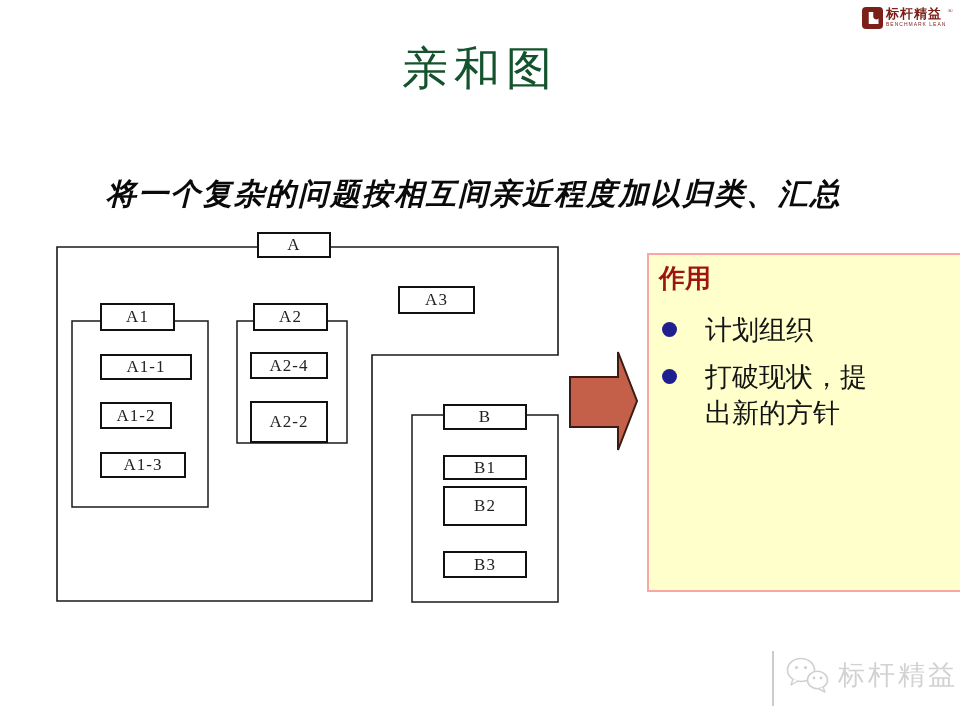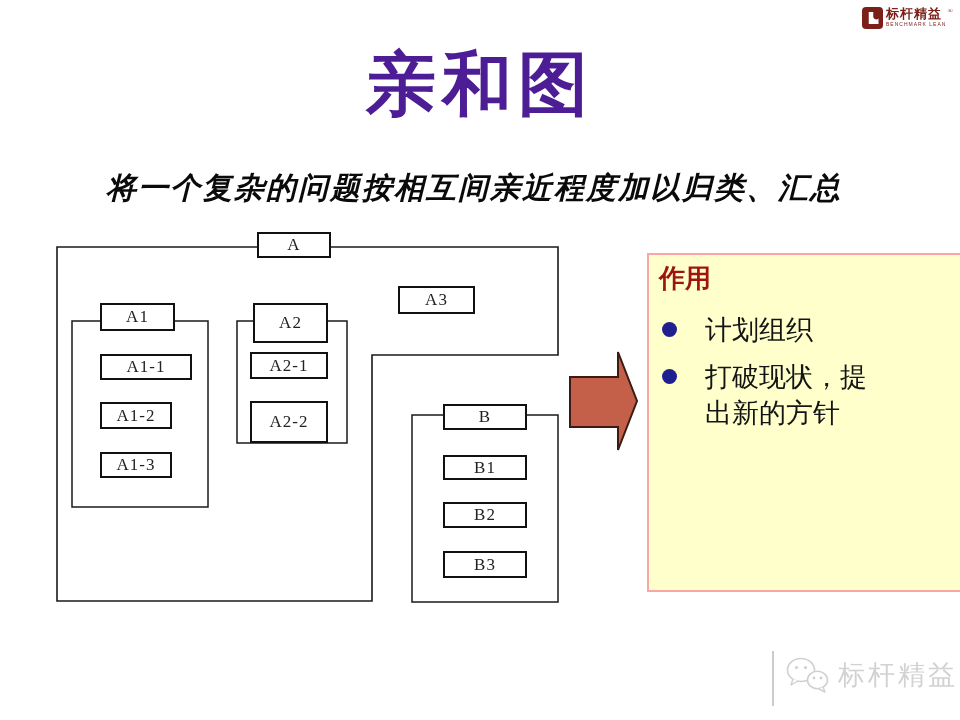--- a/index.html
+++ b/index.html
@@ -1,24 +1,24 @@
 <!DOCTYPE html>
 <html><head>
 <meta charset="utf-8">
 <style>
   html,body{margin:0;padding:0;background:#ffffff;}
   .slide{position:relative;width:960px;height:720px;background:#ffffff;overflow:hidden;
          font-family:"Liberation Serif","DejaVu Serif",serif;}
 
   
   .title{position:absolute;left:0;top:38px;width:960px;text-align:center;
-         font-size:70px;letter-spacing:6px;color:#4c1d95;font-weight:700;}
+         font-size:46px;letter-spacing:6px;color:#14532d;font-weight:400;}
 
   
-  .subtitle{position:absolute;left:106px;top:168px;width:780px;
+  .subtitle{position:absolute;left:106px;top:174px;width:780px;
             font-size:30px;font-weight:700;font-style:italic;letter-spacing:2px;color:#0a0a0a;
             font-family:"DejaVu Serif","Liberation Serif",serif;}
 
   
   .lines{position:absolute;left:0;top:0;z-index:1;}
   .dbox{position:absolute;z-index:2;box-sizing:border-box;background:#ffffff;
         border:2px solid #111111;display:flex;align-items:center;justify-content:center;
         font-size:17px;letter-spacing:1px;color:#222222;
         font-family:"Liberation Serif","DejaVu Serif",serif;}
 
@@ -74,30 +74,30 @@
   <svg class="lines" width="960" height="720" viewBox="0 0 960 720">
     <polygon points="57,247 558,247 558,355 372,355 372,601 57,601" fill="none" stroke="#1a1a1a" stroke-width="1.6"></polygon>
     <rect x="72" y="321" width="136" height="186" fill="none" stroke="#1a1a1a" stroke-width="1.5"></rect>
     <rect x="237" y="321" width="110" height="122" fill="none" stroke="#1a1a1a" stroke-width="1.5"></rect>
     <rect x="412" y="415" width="146" height="187" fill="none" stroke="#1a1a1a" stroke-width="1.5"></rect>
     <polygon points="570,377 618,377 618,352 637,401 618,450 618,427 570,427" fill="#C4604A" stroke="#3B1B12" stroke-width="2"></polygon>
   </svg>
 
   <div class="dbox" style="left:257px;top:232px;width:74px;height:26px">A</div>
   <div class="dbox" style="left:100px;top:303px;width:75px;height:28px">A1</div>
-  <div class="dbox" style="left:253px;top:303px;width:75px;height:40px">A2</div>
+  <div class="dbox" style="left:253px;top:303px;width:75px;height:28px">A2</div>
   <div class="dbox" style="left:398px;top:286px;width:77px;height:28px">A3</div>
   <div class="dbox" style="left:100px;top:354px;width:92px;height:26px">A1-1</div>
   <div class="dbox" style="left:100px;top:402px;width:72px;height:27px">A1-2</div>
-  <div class="dbox" style="left:100px;top:452px;width:72px;height:26px">A1-3</div>
-  <div class="dbox" style="left:250px;top:352px;width:78px;height:27px">A2-1</div>
+  <div class="dbox" style="left:100px;top:452px;width:86px;height:26px">A1-3</div>
+  <div class="dbox" style="left:250px;top:352px;width:78px;height:27px">A2-4</div>
   <div class="dbox" style="left:250px;top:401px;width:78px;height:42px">A2-2</div>
   <div class="dbox" style="left:443px;top:404px;width:84px;height:26px">B</div>
   <div class="dbox" style="left:443px;top:455px;width:84px;height:25px">B1</div>
-  <div class="dbox" style="left:443px;top:502px;width:84px;height:26px">B2</div>
+  <div class="dbox" style="left:443px;top:486px;width:84px;height:40px">B2</div>
   <div class="dbox" style="left:443px;top:551px;width:84px;height:27px">B3</div>
 
   <div class="panel">
     <h2>作用</h2>
     <ul>
       <li>
         <span class="dot"></span>
         <span class="li-text">计划组织</span>
       </li>
       <li>

